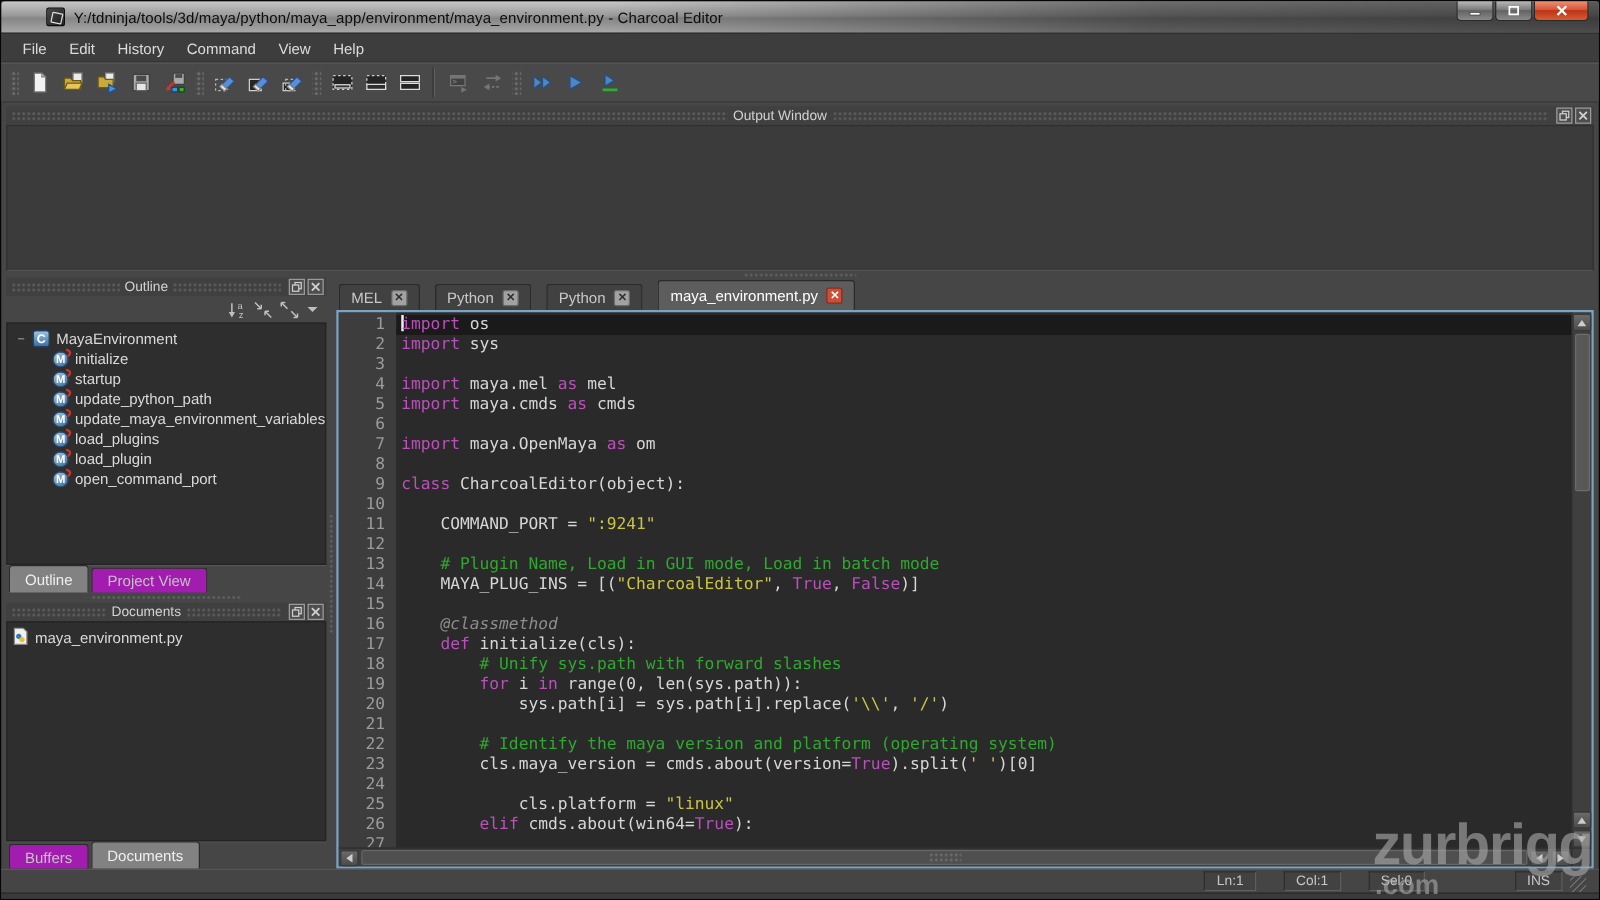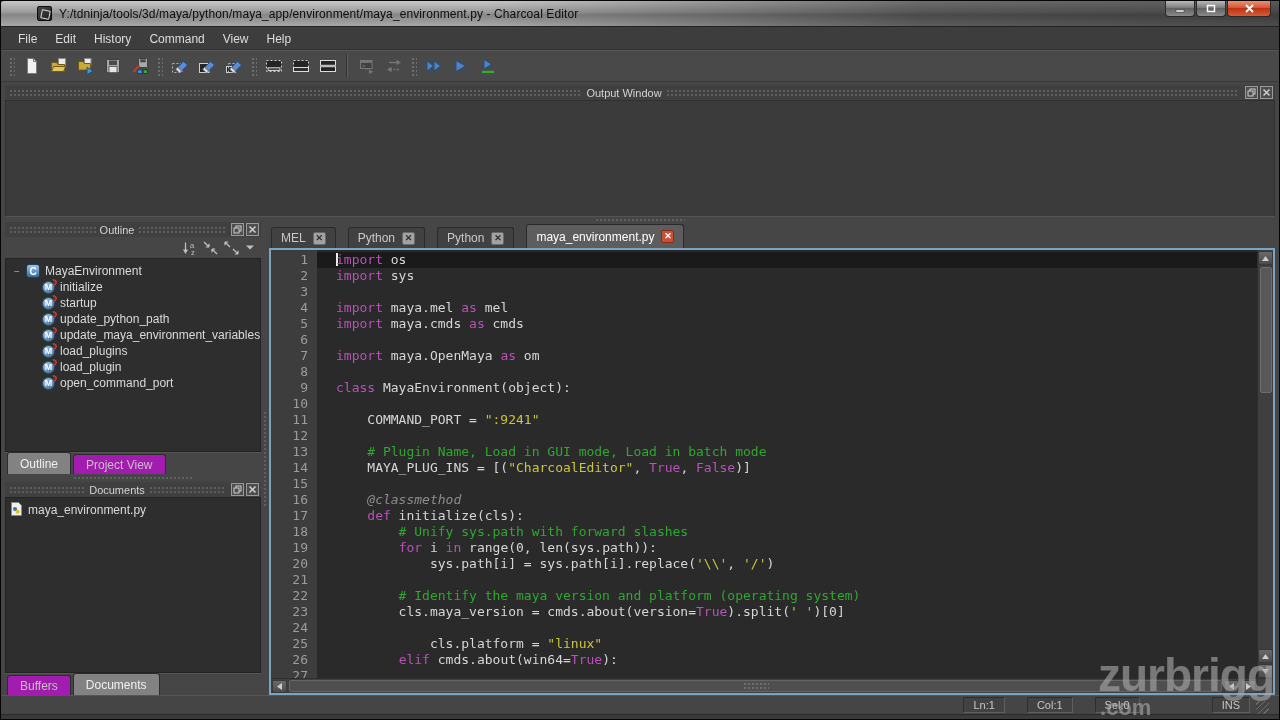--- a/index.html
+++ b/index.html
@@ -109,21 +109,21 @@
     font-size:9px; font-weight:bold; display:flex; align-items:center; justify-content:center;
     border:1px solid #6a6a6a; line-height:1; }
   .etab.active .tab-close { background:#cb5038; border-color:#8a2c1c; color:#fff; }
 
   .editor-widget { flex:1; border:2px solid #7ba3c2; display:grid;
     grid-template-columns:46px 1fr 16px; grid-template-rows:1fr 15px; min-height:0; background:#2a2a2a; }
   .gutter { background:#3d3d3d; color:#9c9c9c; font-family:"DejaVu Sans Mono", monospace;
     font-size:13px; line-height:16px; text-align:right; padding:2px 9px 0 0; overflow:hidden; }
   .code { background:#2a2a2a; overflow:hidden; padding-top:2px; position:relative; }
   .code .line { height:16px; font-family:"DejaVu Sans Mono", monospace; font-size:13px; line-height:16px;
-    white-space:pre; color:#d6d6d6; padding-left:19px; }
+    white-space:pre; color:#d6d6d6; padding-left:4px; }
   .code .line.current { background:#1a1a1a; }
   .tok-kw { color:#bb4fbb; } .tok-st { color:#cbc53e; } .tok-cm { color:#2fa82f; }
   .tok-dc { color:#8d8d8d; font-style:italic; } .tok-tx { color:#d6d6d6; }
   .caret { display:inline-block; width:2px; height:13px; background:#eee; vertical-align:-2px; margin-right:-2px; }
 
   .vscroll { background:#3f3f3f; border-left:1px solid #2e2e2e; display:flex; flex-direction:column; align-items:stretch; }
   .hscroll { background:#3f3f3f; border-top:1px solid #2e2e2e; display:flex; grid-column:1 / span 2; }
   .scorner { background:#3f3f3f; border-top:1px solid #2e2e2e; border-left:1px solid #2e2e2e; }
   .sbtn { flex:0 0 auto; width:15px; height:14px; margin:1px 0 0 0; align-self:center;
     background:linear-gradient(180deg,#6a6a6a,#4c4c4c); border:1px solid #393939; border-radius:2px;
@@ -504,21 +504,21 @@
           </div>
         <div class="code" id="code">
             <div class="line current"><span class="caret"></span><span class="tok-kw">import</span><span class="tok-tx"> os</span></div>
             <div class="line"><span class="tok-kw">import</span><span class="tok-tx"> sys</span></div>
             <div class="line"> </div>
             <div class="line"><span class="tok-kw">import</span><span class="tok-tx"> maya.mel </span><span class="tok-kw">as</span><span class="tok-tx"> mel</span></div>
             <div class="line"><span class="tok-kw">import</span><span class="tok-tx"> maya.cmds </span><span class="tok-kw">as</span><span class="tok-tx"> cmds</span></div>
             <div class="line"> </div>
             <div class="line"><span class="tok-kw">import</span><span class="tok-tx"> maya.OpenMaya </span><span class="tok-kw">as</span><span class="tok-tx"> om</span></div>
             <div class="line"> </div>
-            <div class="line"><span class="tok-kw">class</span><span class="tok-tx"> MayaEnvironment(object):</span></div>
+            <div class="line"><span class="tok-kw">class</span><span class="tok-tx"> CharcoalEditor(object):</span></div>
             <div class="line"> </div>
             <div class="line"><span class="tok-tx">    COMMAND_PORT = </span><span class="tok-st">":9241"</span></div>
             <div class="line"> </div>
             <div class="line"><span class="tok-cm">    # Plugin Name, Load in GUI mode, Load in batch mode</span></div>
             <div class="line"><span class="tok-tx">    MAYA_PLUG_INS = [(</span><span class="tok-st">"CharcoalEditor"</span><span class="tok-tx">, </span><span class="tok-kw">True</span><span class="tok-tx">, </span><span class="tok-kw">False</span><span class="tok-tx">)]</span></div>
             <div class="line"> </div>
             <div class="line"><span class="tok-dc">    @classmethod</span></div>
             <div class="line"><span class="tok-tx">    </span><span class="tok-kw">def</span><span class="tok-tx"> initialize(cls):</span></div>
             <div class="line"><span class="tok-cm">        # Unify sys.path with forward slashes</span></div>
             <div class="line"><span class="tok-tx">        </span><span class="tok-kw">for</span><span class="tok-tx"> i </span><span class="tok-kw">in</span><span class="tok-tx"> range(0, len(sys.path)):</span></div>

